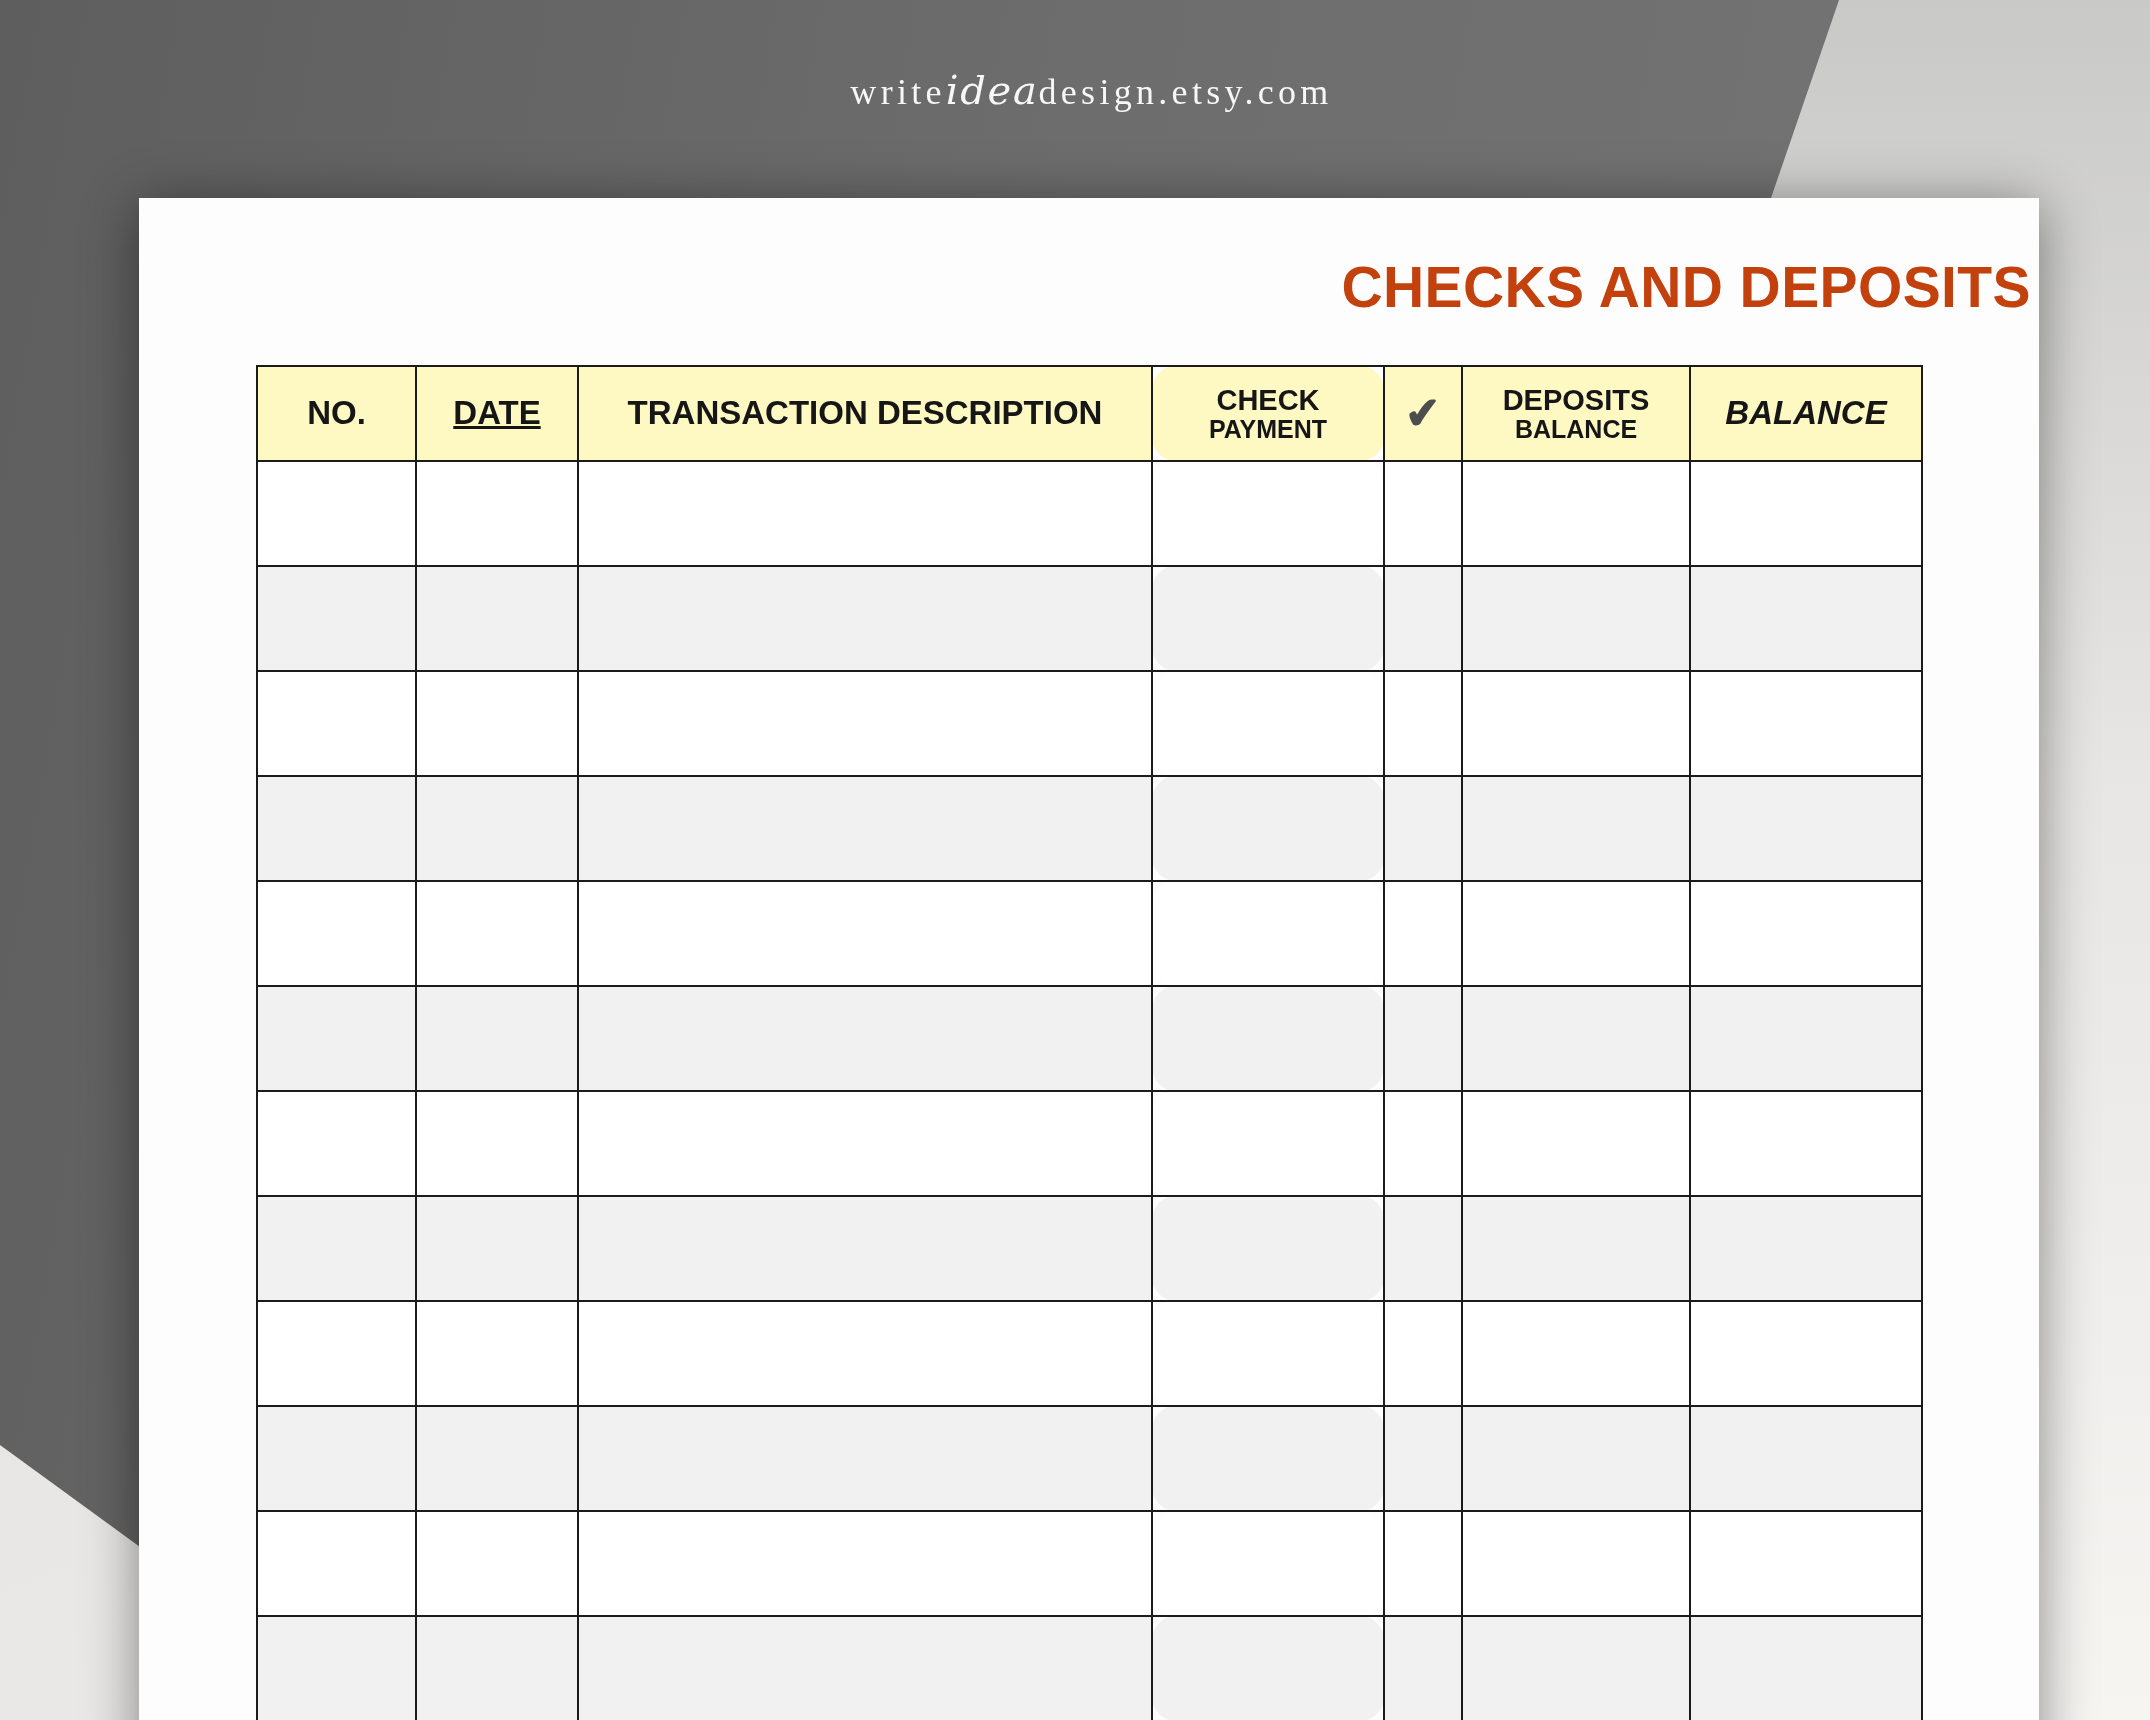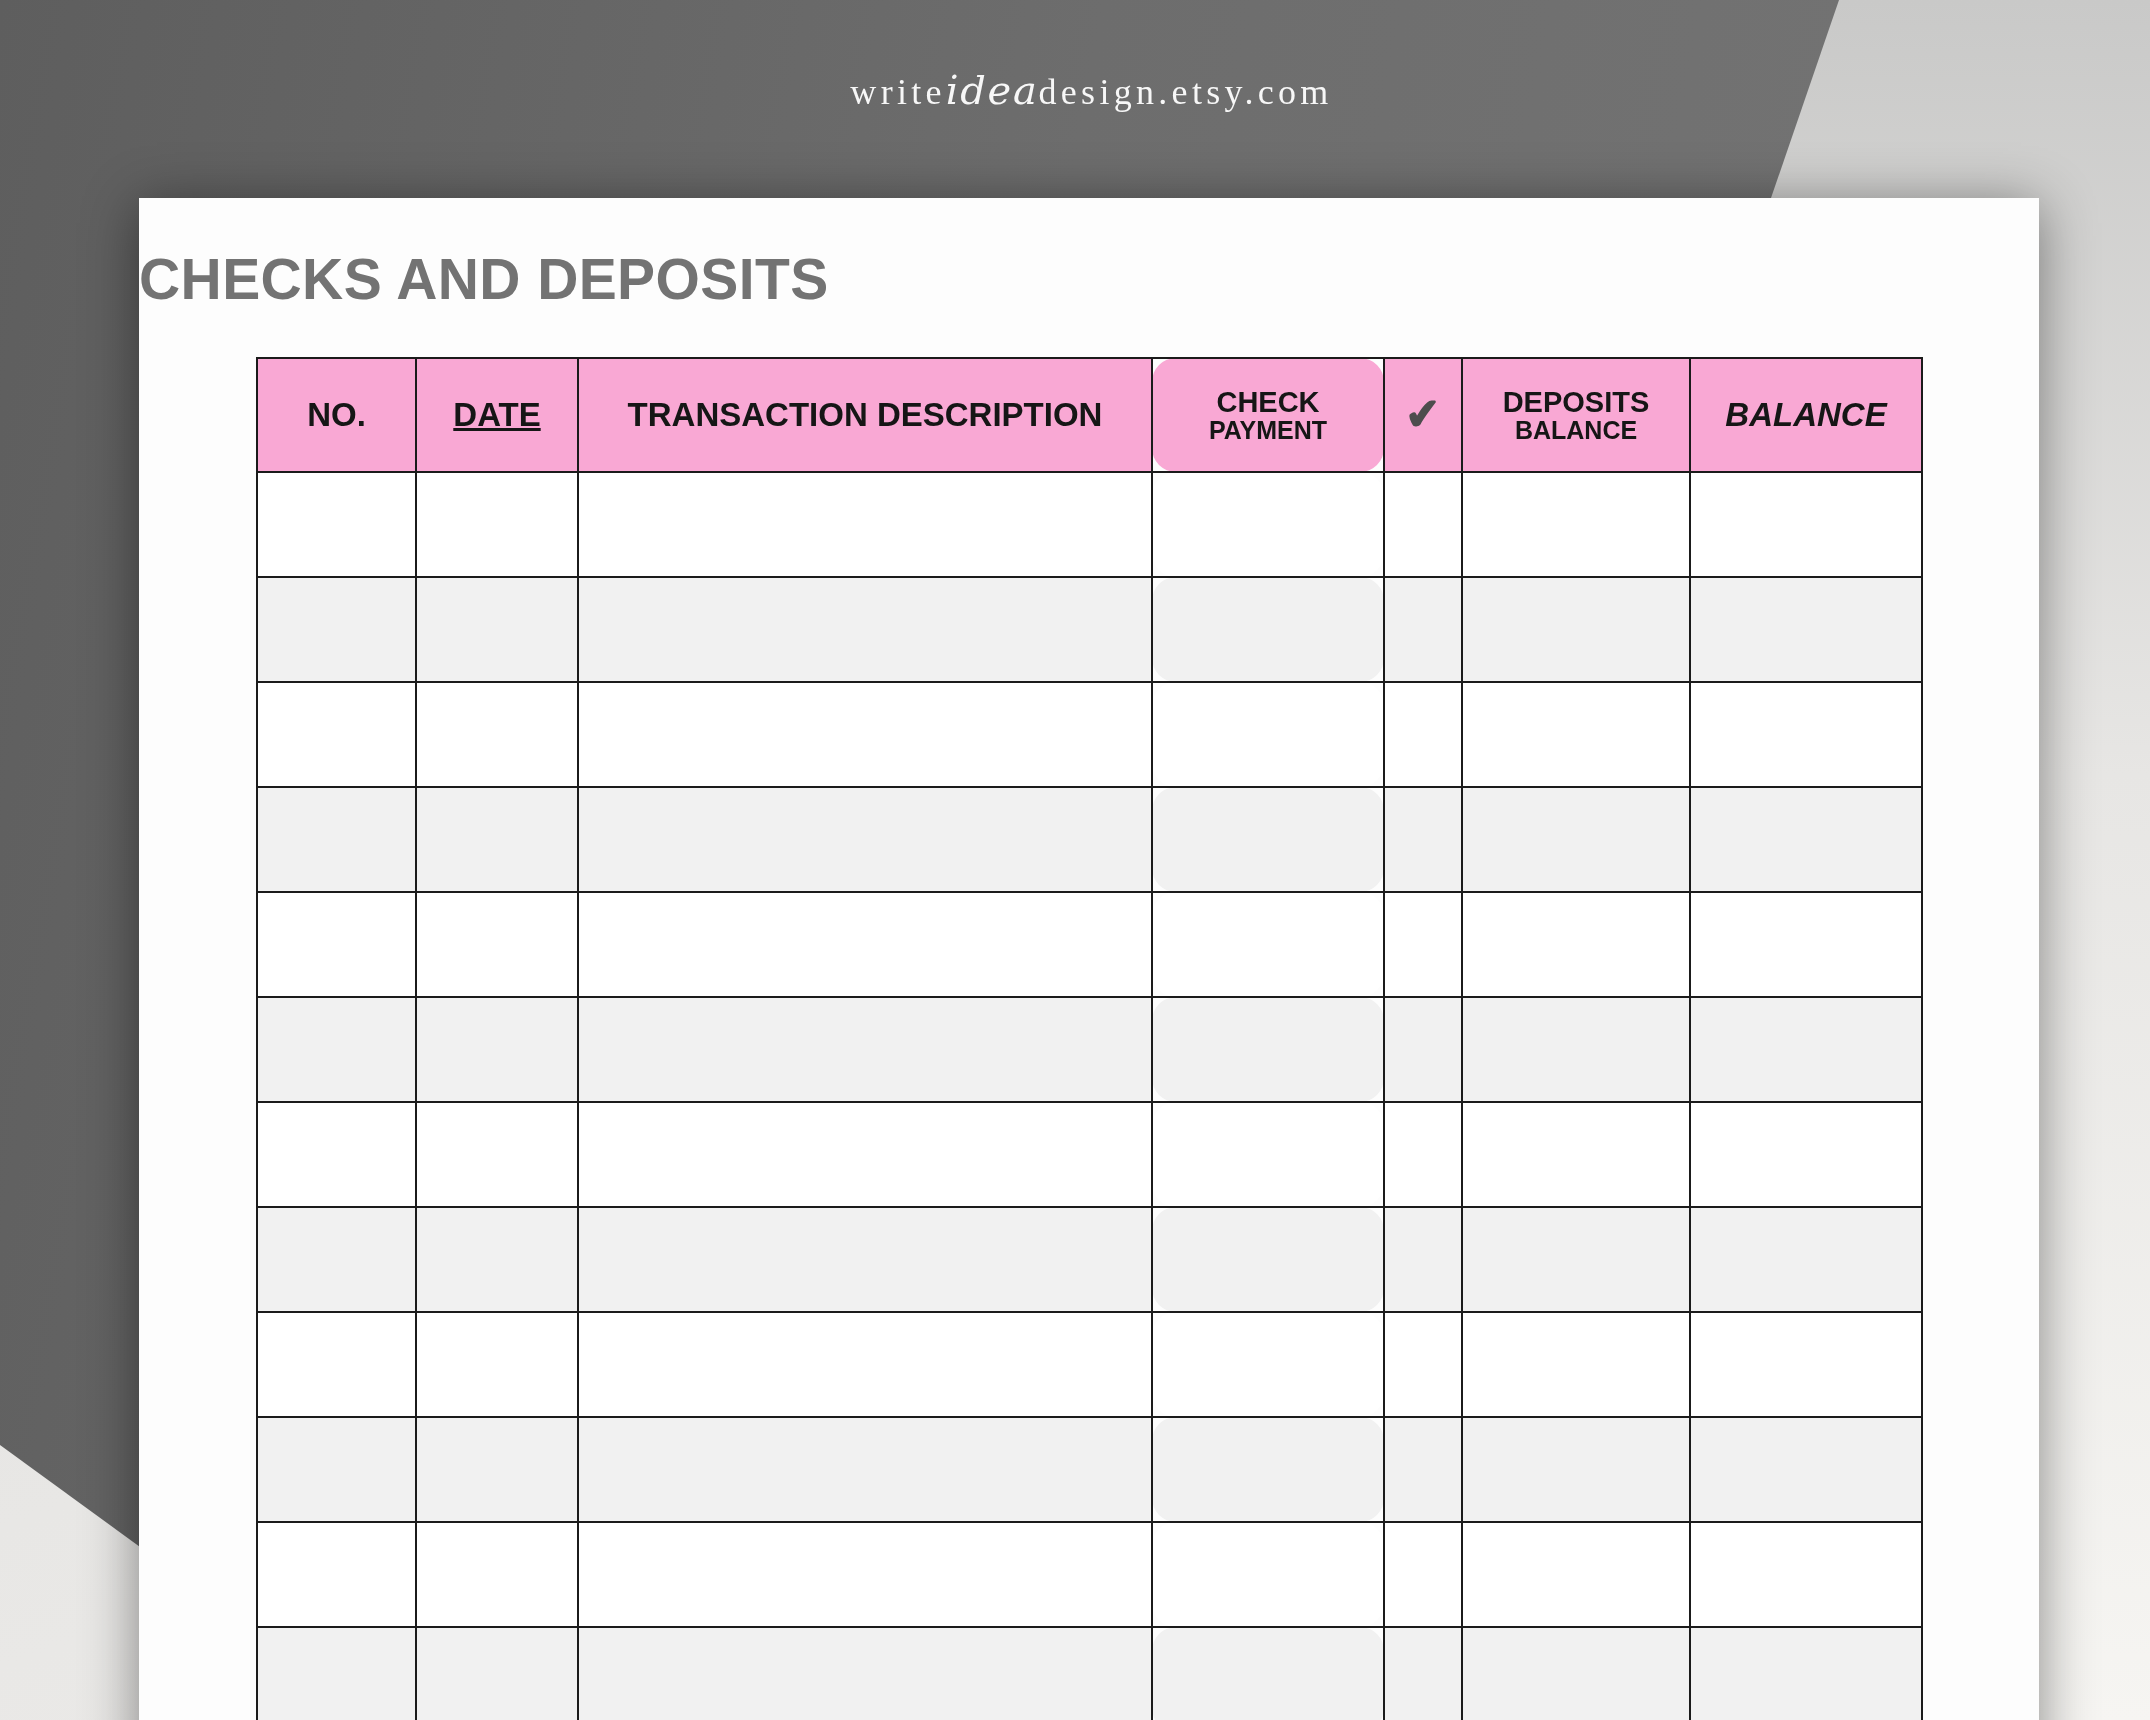--- a/index.html
+++ b/index.html
@@ -56,50 +56,50 @@
     left: 139px;
     top: 198px;
     width: 1900px;
     height: 1669px;
     background: #fdfdfd;
     box-shadow: 0 6.9px 52px rgba(0,0,0,0.45);
     box-sizing: border-box;
     padding-top: 53px;
   }
   .page-title {
-    margin: 0;
-    text-align: left;
+    margin: 8px;
+    text-align: right;
     font-size: 57px;
     font-weight: bold;
     letter-spacing: 0.4px;
-    color: #737373;
+    color: #c2410c;
     line-height: 1;
   }
 
   
   table.register {
     border-collapse: collapse;
     margin: 49px 0 0 117px;
     width: 1666px;
     table-layout: fixed;
   }
   .register th, .register td {
     border: 2.6px solid #1b1b1b;
     padding: 0;
     text-align: center;
     vertical-align: middle;
     box-sizing: border-box;
   }
   .register thead th {
-    height: 114px;
+    height: 95px;
     font-size: 33px;
     font-weight: bold;
     color: #161616;
     line-height: 1.05;
-    background: #f9a8d4;
+    background: #fef9c3;
   }
   .register th .h-top {
     display: block;
     font-size: 29px;
   }
   .register th .h-bottom {
     display: block;
     font-size: 25px;
   }
   .register th .checkmark {

